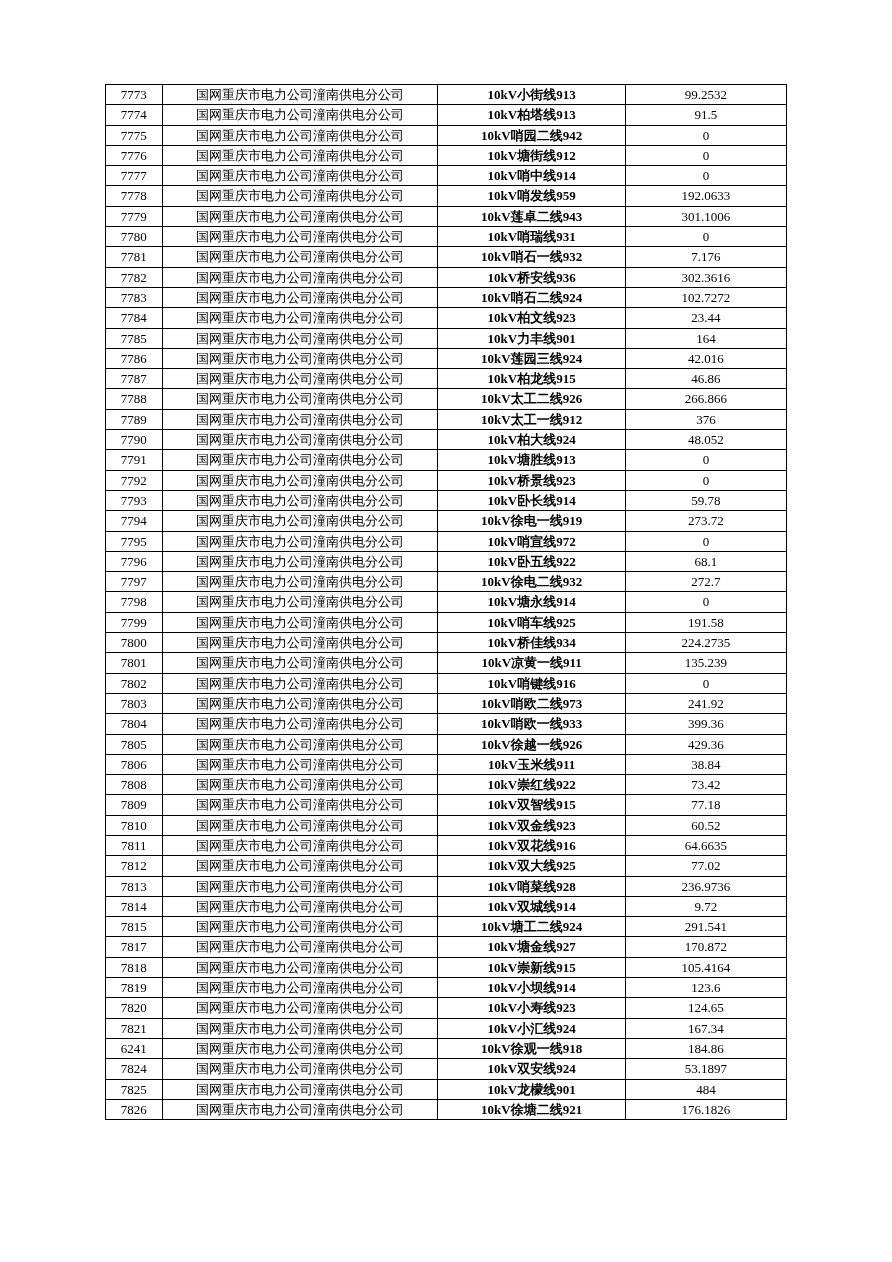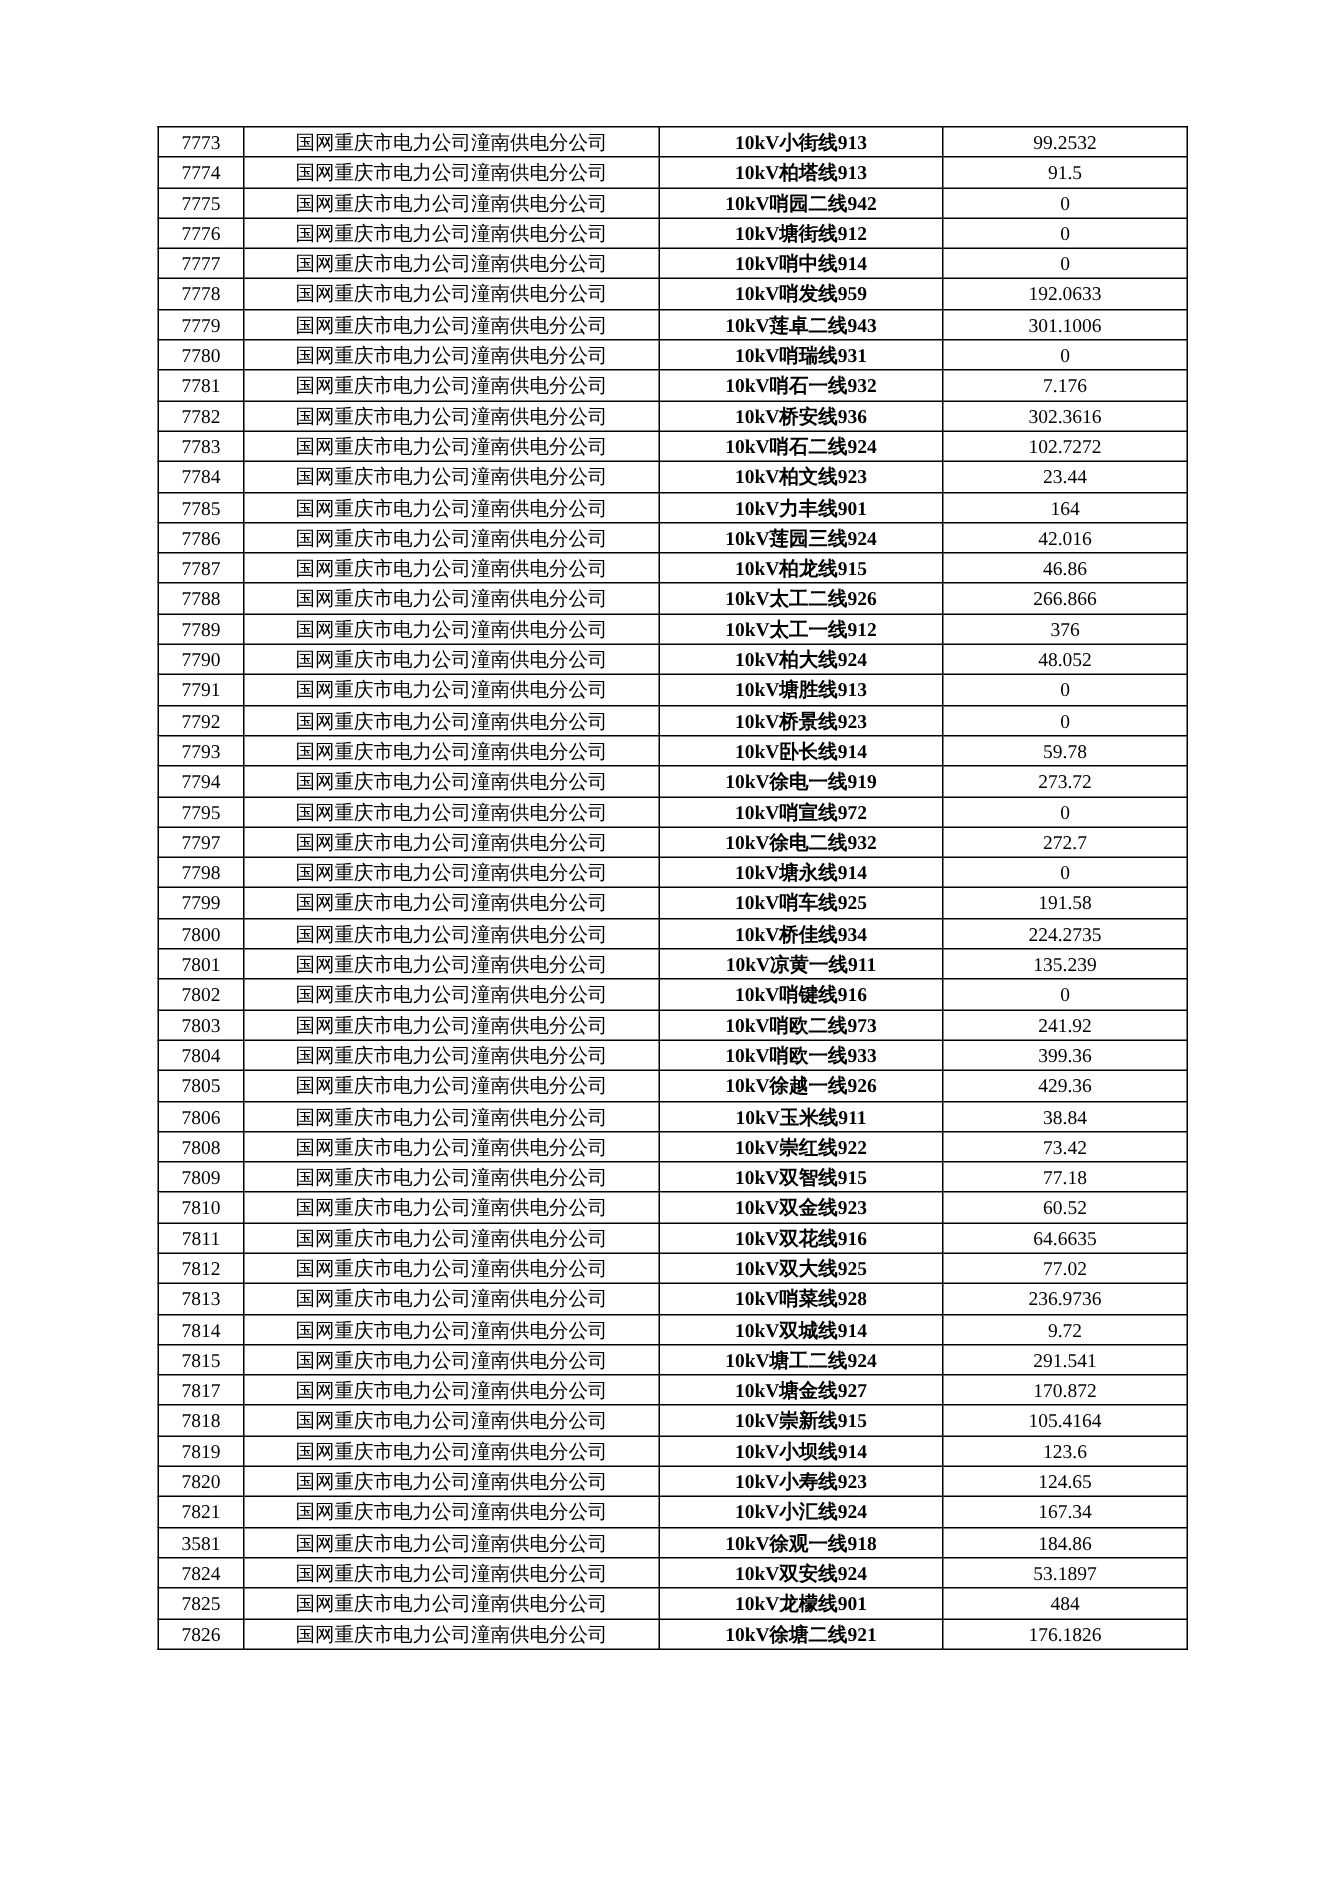--- a/index.html
+++ b/index.html
@@ -9,21 +9,21 @@
   }
   body {
     width: 892px;
     height: 1262px;
     font-family: "Liberation Serif", "DejaVu Serif", serif;
     color: #000000;
     overflow: hidden;
   }
   .page {
     position: relative;
-    width: 892px;
+    width: 787px;
     height: 1262px;
     background: #ffffff;
   }
   table.data-table {
     position: absolute;
     left: 105px;
     top: 84px;
     border-collapse: collapse;
     table-layout: fixed;
   }
@@ -181,20 +181,26 @@
           <td class="col-line">10kV徐电一线919</td>
           <td class="col-value">273.72</td>
         </tr>
         <tr>
           <td class="col-id">7795</td>
           <td class="col-company">国网重庆市电力公司潼南供电分公司</td>
           <td class="col-line">10kV哨宣线972</td>
           <td class="col-value">0</td>
         </tr>
         <tr>
+          <td class="col-id">7796</td>
+          <td class="col-company">国网重庆市电力公司潼南供电分公司</td>
+          <td class="col-line">10kV卧五线922</td>
+          <td class="col-value">68.1</td>
+        </tr>
+        <tr>
           <td class="col-id">7797</td>
           <td class="col-company">国网重庆市电力公司潼南供电分公司</td>
           <td class="col-line">10kV徐电二线932</td>
           <td class="col-value">272.7</td>
         </tr>
         <tr>
           <td class="col-id">7798</td>
           <td class="col-company">国网重庆市电力公司潼南供电分公司</td>
           <td class="col-line">10kV塘永线914</td>
           <td class="col-value">0</td>
@@ -319,21 +325,21 @@
           <td class="col-line">10kV小寿线923</td>
           <td class="col-value">124.65</td>
         </tr>
         <tr>
           <td class="col-id">7821</td>
           <td class="col-company">国网重庆市电力公司潼南供电分公司</td>
           <td class="col-line">10kV小汇线924</td>
           <td class="col-value">167.34</td>
         </tr>
         <tr>
-          <td class="col-id">3581</td>
+          <td class="col-id">6241</td>
           <td class="col-company">国网重庆市电力公司潼南供电分公司</td>
           <td class="col-line">10kV徐观一线918</td>
           <td class="col-value">184.86</td>
         </tr>
         <tr>
           <td class="col-id">7824</td>
           <td class="col-company">国网重庆市电力公司潼南供电分公司</td>
           <td class="col-line">10kV双安线924</td>
           <td class="col-value">53.1897</td>
         </tr>

